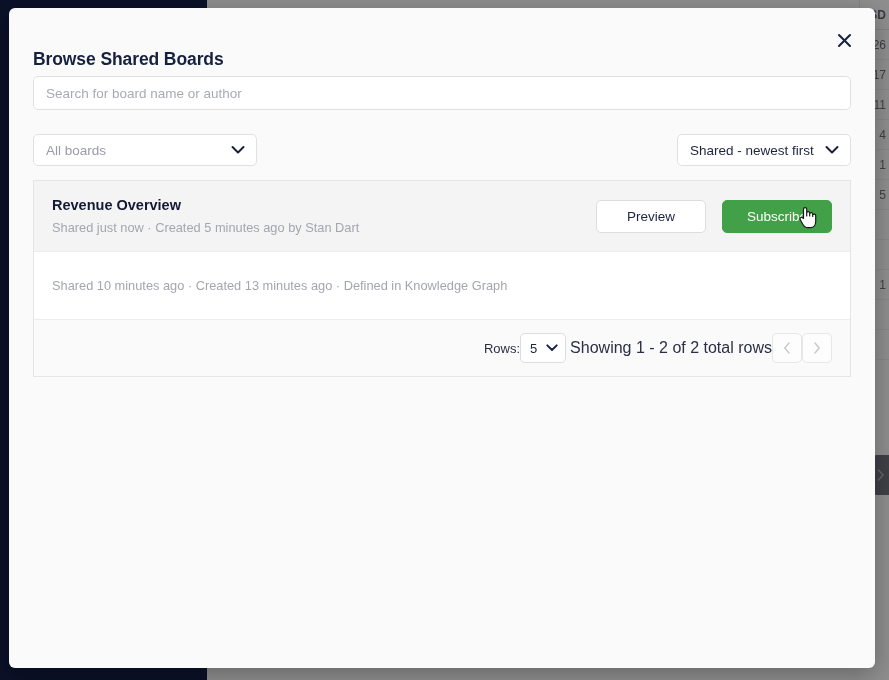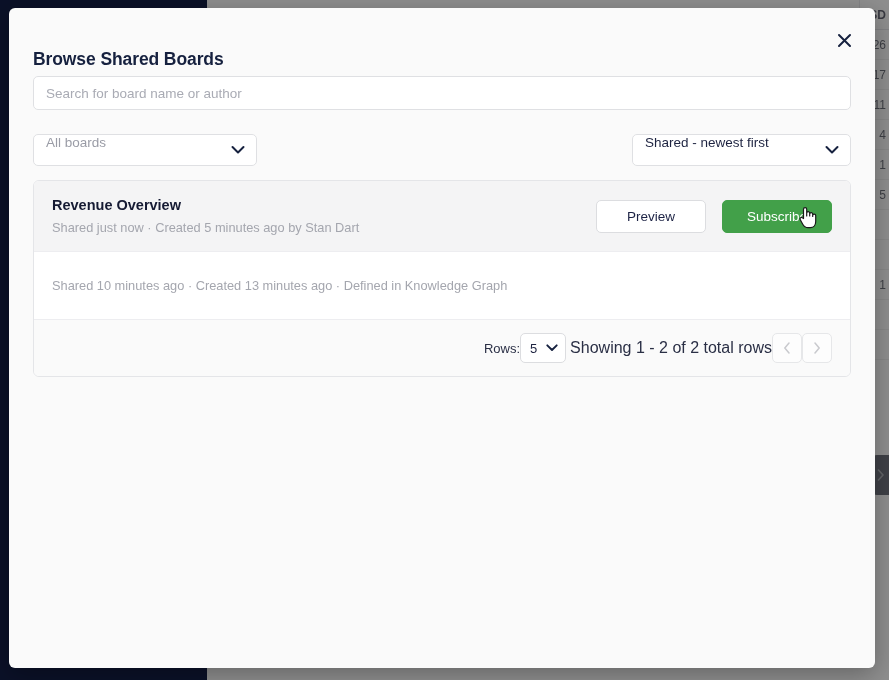--- a/index.html
+++ b/index.html
@@ -117,39 +117,39 @@
     display: flex;
     justify-content: space-between;
     align-items: center;
   }
   .select-box {
     position: relative;
     height: 32px;
     background: #ffffff;
     border: 1px solid #dfe0e3;
     border-radius: 5px;
-    display: flex; 
+    display: flex; align-items: center;
     cursor: pointer;
   }
   #boards-filter { width: 224px; padding: 0 12px; }
-  #sort-filter  { width: 219px; padding: 0 12px; }
+  #sort-filter  { width: 174px; padding: 0 12px; }
   .select-label { font-size: 13.5px; color: #9a9ca6; }
   #sort-filter .select-label { color: #1d2340; }
   .select-caret {
     position: absolute; right: 11px; top: 50%;
     transform: translateY(-50%);
     display: flex;
   }
 
   
   #board-list-card {
     margin: 14px 24px 0 24px;
     background: #ffffff;
     border: 1px solid #e4e5e8;
-    border-radius: 6px;
+    border-radius: 0;
     overflow: hidden;
   }
   .board-row {
     display: flex;
     align-items: center;
     justify-content: space-between;
     padding: 16px 18px;
     border-bottom: 1px solid #ededf0;
     min-height: 68px;
   }

